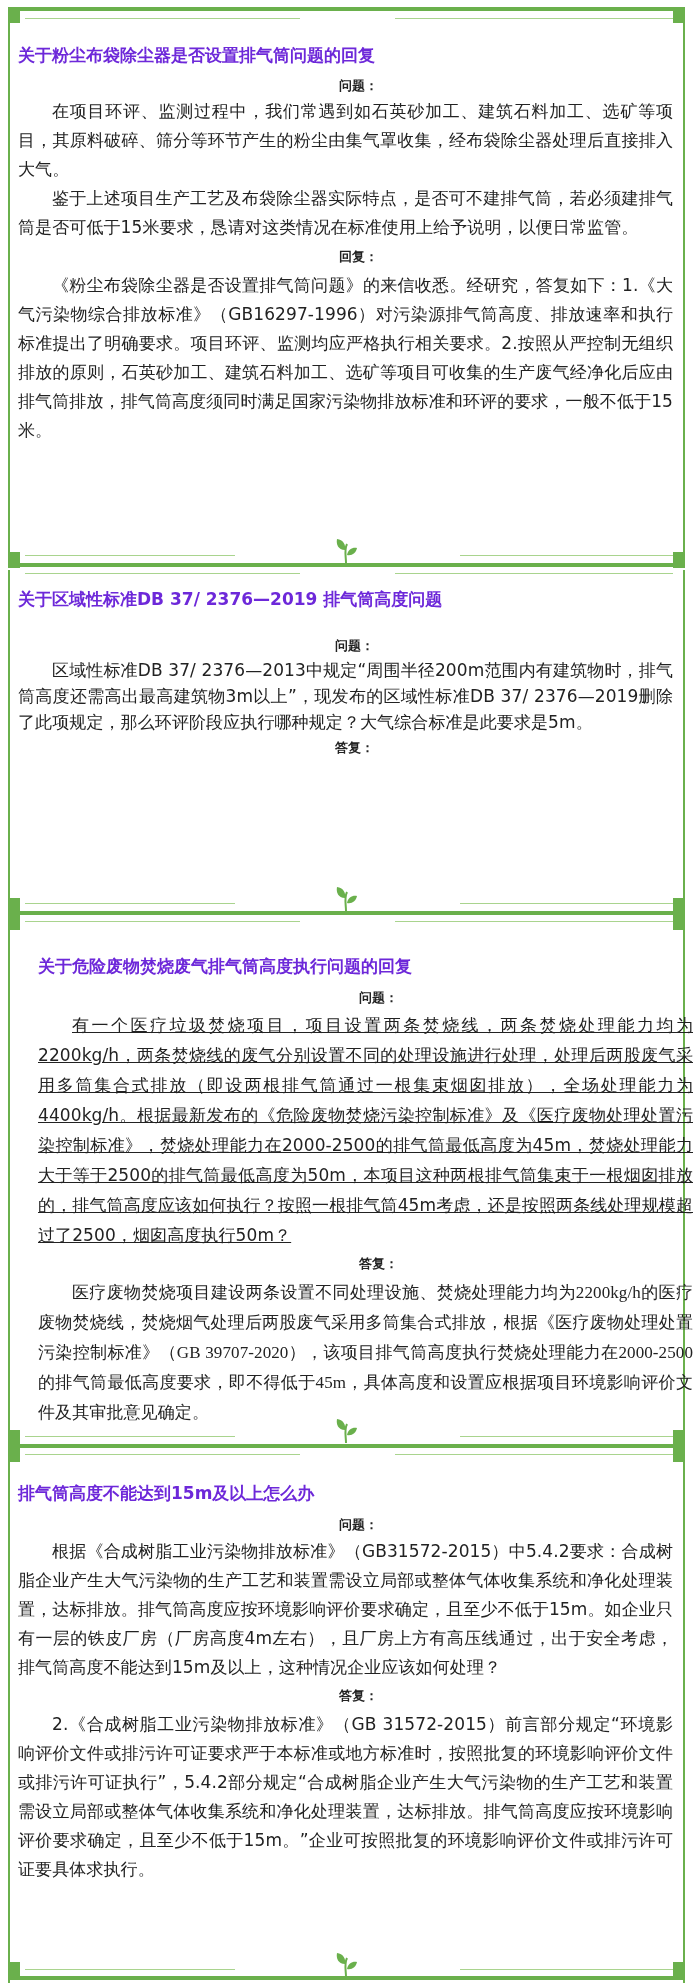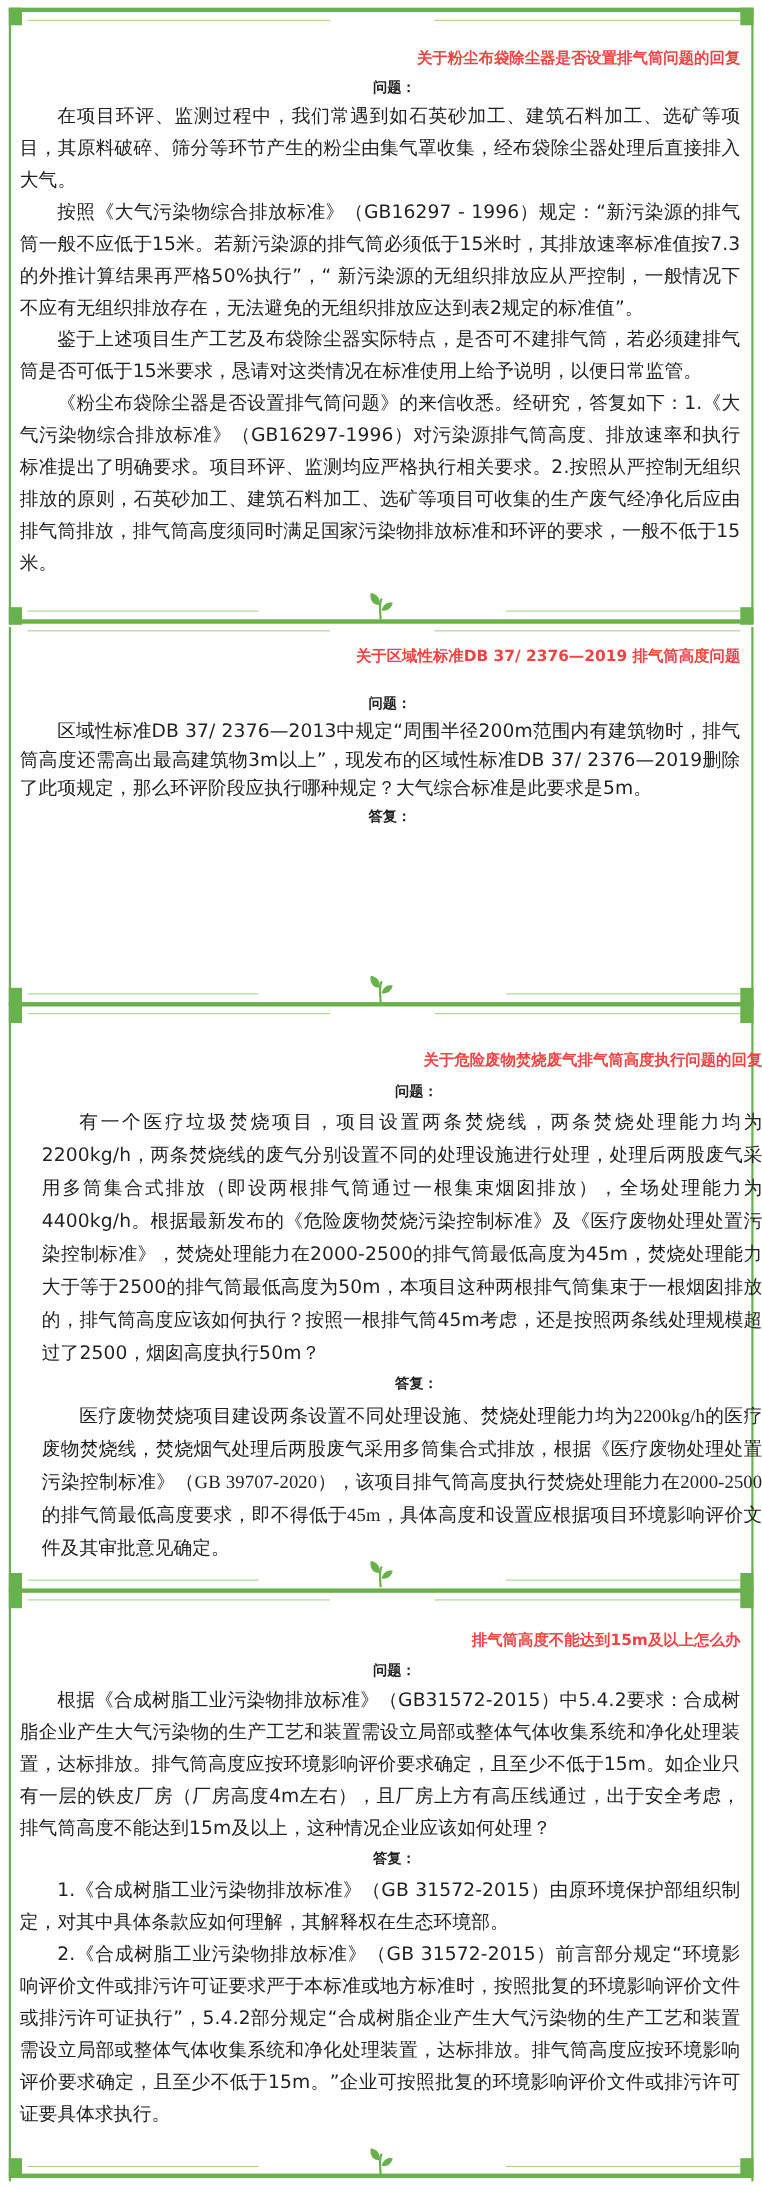--- a/index.html
+++ b/index.html
@@ -3,21 +3,21 @@
 <meta charset="utf-8">
 <style>
   html,body{margin:0;padding:0;background:#fff;}
   body{width:693px;height:1988px;position:relative;overflow:hidden;font-family:"DejaVu Sans","Liberation Sans",sans-serif;color:#222;}
   .frame{position:absolute;left:8px;width:677px;border-left:2px solid #6ab04c;border-right:2px solid #6ab04c;box-sizing:border-box;}
   .corner{position:absolute;width:12px;height:16px;background:#6ab04c;}
   .thick{position:absolute;left:8px;width:677px;height:4px;background:#6ab04c;}
   .thin{position:absolute;height:1px;background:#a9d48e;}
   .sprout{position:absolute;width:24px;height:28px;}
   .section{position:absolute;left:18px;width:655px;}
-  .title{font-weight:bold;font-size:14px;text-align:right;color:#ef4444;margin:0;}
+  .title{font-weight:bold;font-size:17px;text-align:left;color:#6d28d9;margin:0;}
   .label{font-weight:bold;font-size:13px;margin:0;text-align:center;}
   p.txt{font-size:17px;line-height:29px;margin:0;text-align:justify;text-indent:2em;letter-spacing:0.1px;}
 </style>
 </head>
 <body>
 
 <div class="frame" style="top:8px;height:555px;"></div>
 <div class="frame" style="top:570px;height:345px;"></div>
 <div class="frame" style="top:915px;height:533px;"></div>
 <div class="frame" style="top:1448px;height:535px;"></div>
@@ -83,40 +83,39 @@
       <path d="M12 27 C12 20 10 14 13 8" stroke="#6ab04c" stroke-width="2" fill="none"></path>
       <path d="M11 14 C4 14 2 8 3 3 C9 4 12 8 11 14Z" fill="#6ab04c"></path>
       <path d="M13 19 C14 13 19 11 23 12 C22 17 18 20 13 19Z" fill="#6ab04c"></path>
     </svg>
 </div>
 
 <div class="section" style="top:44px;">
   <h2 class="title" style="margin-bottom:8px;">关于粉尘布袋除尘器是否设置排气筒问题的回复</h2>
   <div class="label" style="padding-left:26px;line-height:22px;">问题：</div>
   <p class="txt">在项目环评、监测过程中，我们常遇到如石英砂加工、建筑石料加工、选矿等项目，其原料破碎、筛分等环节产生的粉尘由集气罩收集，经布袋除尘器处理后直接排入大气。</p>
-  <p class="txt">按照《大气污染物综合排放标准》（GB16297 - 1996）规定：“新污染源的排气筒一般不应低于15米。若新污染源的排气筒必须低于15米时，其排放速率标准值按7.3的外推计算结果再严格50%执行”，“ 新污染源的无组织排放应从严控制，一般情况下不应有无组织排放存在，无法避免的无组织排放应达到表2规定的标准值”。</p>
   <p class="txt">鉴于上述项目生产工艺及布袋除尘器实际特点，是否可不建排气筒，若必须建排气筒是否可低于15米要求，恳请对这类情况在标准使用上给予说明，以便日常监管。</p>
+  <div class="label" style="padding-left:26px;line-height:29px;">回复：</div>
   <p class="txt">《粉尘布袋除尘器是否设置排气筒问题》的来信收悉。经研究，答复如下：1.《大气污染物综合排放标准》（GB16297-1996）对污染源排气筒高度、排放速率和执行标准提出了明确要求。项目环评、监测均应严格执行相关要求。2.按照从严控制无组织排放的原则，石英砂加工、建筑石料加工、选矿等项目可收集的生产废气经净化后应由排气筒排放，排气筒高度须同时满足国家污染物排放标准和环评的要求，一般不低于15米。</p>
 </div>
 
 <div class="section" style="top:588px;">
   <h2 class="title" style="margin-bottom:24px;">关于区域性标准DB 37/ 2376—2019 排气筒高度问题</h2>
   <div class="label" style="padding-left:18px;line-height:22px;">问题：</div>
   <p class="txt" style="line-height:26px;">区域性标准DB 37/ 2376—2013中规定“周围半径200m范围内有建筑物时，排气筒高度还需高出最高建筑物3m以上”，现发布的区域性标准DB 37/ 2376—2019删除了此项规定，那么环评阶段应执行哪种规定？大气综合标准是此要求是5m。</p>
   <div class="label" style="padding-left:18px;line-height:26px;">答复：</div>
 </div>
 
 <div class="section" style="top:955px;margin-left:20px;">
   <h2 class="title" style="margin-bottom:8px;">关于危险废物焚烧废气排气筒高度执行问题的回复</h2>
   <div class="label" style="padding-left:26px;line-height:24px;">问题：</div>
-  <p class="txt" style="line-height:30px;">有一个医疗垃圾焚烧项目，项目设置两条焚烧线，两条焚烧处理能力均为2200kg/h，两条焚烧线的废气分别设置不同的处理设施进行处理，处理后两股废气采用多筒集合式排放（即设两根排气筒通过一根集束烟囱排放），全场处理能力为4400kg/h。根据最新发布的《危险废物焚烧污染控制标准》及《医疗废物处理处置污染控制标准》，焚烧处理能力在2000-2500的排气筒最低高度为45m，焚烧处理能力大于等于2500的排气筒最低高度为50m，本项目这种两根排气筒集束于一根烟囱排放的，排气筒高度应该如何执行？按照一根排气筒45m考虑，还是按照两条线处理规模超过了2500，烟囱高度执行50m？</p>
+  <p class="txt" style="line-height:30px;text-decoration:underline;">有一个医疗垃圾焚烧项目，项目设置两条焚烧线，两条焚烧处理能力均为2200kg/h，两条焚烧线的废气分别设置不同的处理设施进行处理，处理后两股废气采用多筒集合式排放（即设两根排气筒通过一根集束烟囱排放），全场处理能力为4400kg/h。根据最新发布的《危险废物焚烧污染控制标准》及《医疗废物处理处置污染控制标准》，焚烧处理能力在2000-2500的排气筒最低高度为45m，焚烧处理能力大于等于2500的排气筒最低高度为50m，本项目这种两根排气筒集束于一根烟囱排放的，排气筒高度应该如何执行？按照一根排气筒45m考虑，还是按照两条线处理规模超过了2500，烟囱高度执行50m？</p>
   <div class="label" style="padding-left:26px;line-height:28px;">答复：</div>
   <p class="txt" style="line-height:30px;font-family:Liberation Serif, serif;">医疗废物焚烧项目建设两条设置不同处理设施、焚烧处理能力均为2200kg/h的医疗废物焚烧线，焚烧烟气处理后两股废气采用多筒集合式排放，根据《医疗废物处理处置污染控制标准》（GB 39707-2020），该项目排气筒高度执行焚烧处理能力在2000-2500的排气筒最低高度要求，即不得低于45m，具体高度和设置应根据项目环境影响评价文件及其审批意见确定。</p>
 </div>
 
 <div class="section" style="top:1482px;">
   <h2 class="title" style="margin-bottom:8px;">排气筒高度不能达到15m及以上怎么办</h2>
   <div class="label" style="padding-left:26px;line-height:24px;">问题：</div>
   <p class="txt" style="line-height:29px;">根据《合成树脂工业污染物排放标准》（GB31572-2015）中5.4.2要求：合成树脂企业产生大气污染物的生产工艺和装置需设立局部或整体气体收集系统和净化处理装置，达标排放。排气筒高度应按环境影响评价要求确定，且至少不低于15m。如企业只有一层的铁皮厂房（厂房高度4m左右），且厂房上方有高压线通过，出于安全考虑，排气筒高度不能达到15m及以上，这种情况企业应该如何处理？</p>
   <div class="label" style="padding-left:26px;line-height:28px;">答复：</div>
-  <p class="txt" style="line-height:29px;">1.《合成树脂工业污染物排放标准》（GB 31572-2015）由原环境保护部组织制定，对其中具体条款应如何理解，其解释权在生态环境部。</p>
   <p class="txt" style="line-height:29px;">2.《合成树脂工业污染物排放标准》（GB 31572-2015）前言部分规定“环境影响评价文件或排污许可证要求严于本标准或地方标准时，按照批复的环境影响评价文件或排污许可证执行”，5.4.2部分规定“合成树脂企业产生大气污染物的生产工艺和装置需设立局部或整体气体收集系统和净化处理装置，达标排放。排气筒高度应按环境影响评价要求确定，且至少不低于15m。”企业可按照批复的环境影响评价文件或排污许可证要具体求执行。</p>
 </div>
 
 </body></html>

